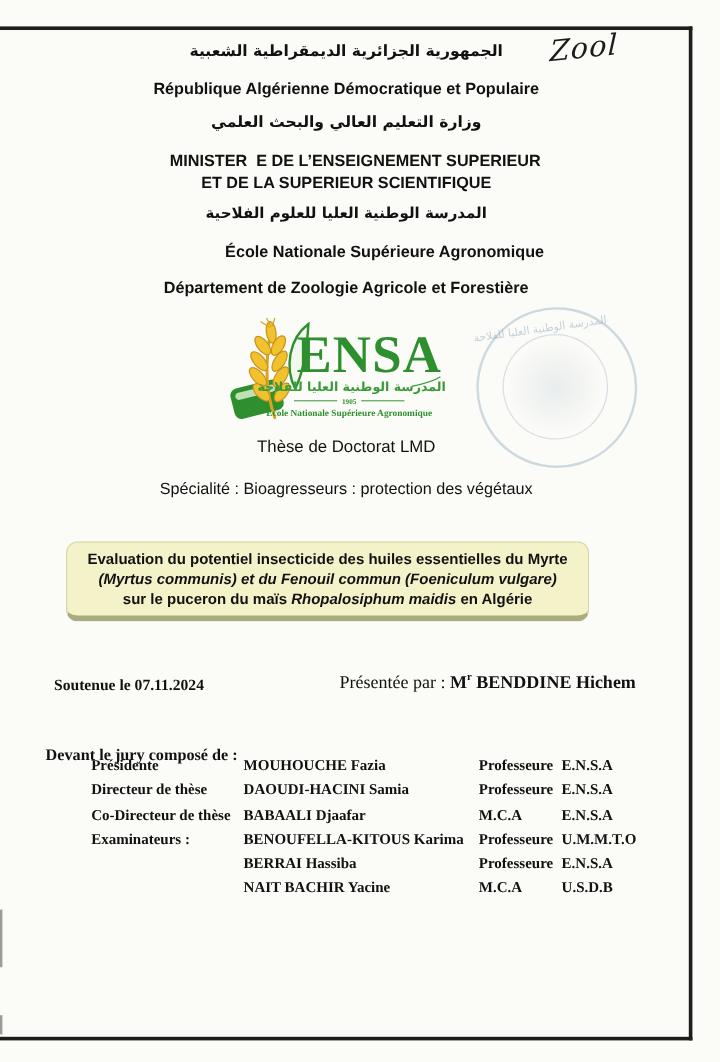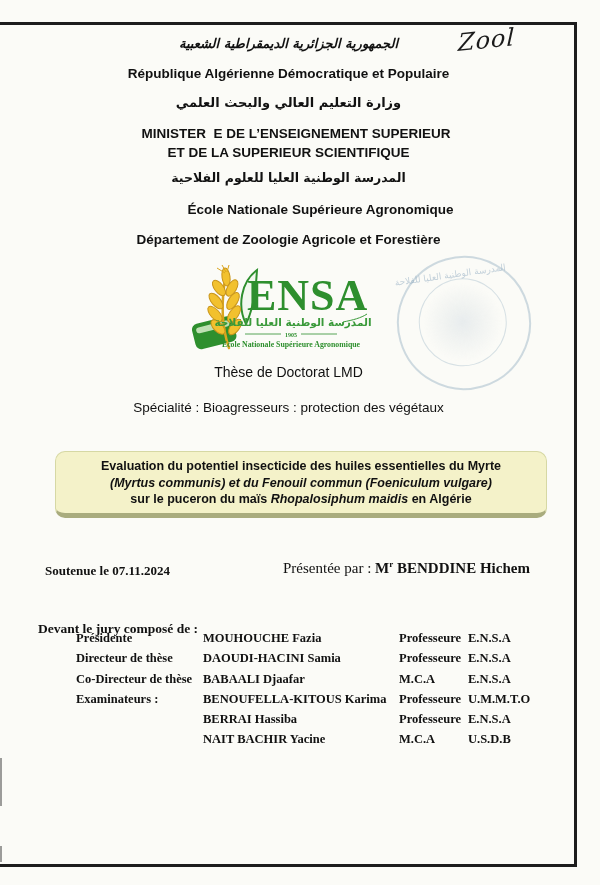--- a/index.html
+++ b/index.html
@@ -15,21 +15,21 @@
   
   .frame-line { position:absolute; background:#1d1d1d; }
   .frame-top { left:0; top:22px; width:577px; height:3px; }
   .frame-right { left:574px; top:22px; width:3px; height:845px; }
   .frame-bottom { left:0; top:864px; width:577px; height:3px; }
   .edge-smudge { position:absolute; left:0; width:2px; background:rgba(40,40,40,0.45); }
 
   
   .cline { position:absolute; left:0; width:577px; text-align:center; }
   .arabic { font-family:"DejaVu Sans", sans-serif; font-weight:bold; direction:rtl; }
-  .ar1 { top:36px; font-size:13px;font-style:italic; }
+  .ar1 { top:36px; font-size:13px; }
   .ar2 { top:95px; font-size:13px; }
   .ar3 { top:170px; font-size:12.5px; }
   .fr-bold { font-weight:bold; font-size:13.5px; }
   .republique { top:66px; }
   .ministry { top:124px; line-height:19px; }
   .ministry .pre { white-space:pre-wrap;padding-left:15px; }
   .ecole { top:202px;padding-left:32px; }
   .departement { top:232px; }
 
   .these { top:364px; font-size:14px; }
@@ -68,21 +68,21 @@
   }
   .stamp .stamp-text {
     position:absolute; left:8px; top:12px; width:118px;
     text-align:center; font-family:"DejaVu Sans", sans-serif;
     font-size:9px; color:rgba(110,145,175,0.40);
     transform:rotate(8deg); direction:rtl;
   }
 
   
   .title-box {
-    position:absolute; left:55px; top:451px; width:492px;
+    position:absolute; left:55px; top:451px; width:436px;
     box-sizing:border-box;
     padding:6px 10px 5px 10px;
     background:#f4f2c9;
     border:1px solid #d6d8a4;
     border-bottom:5px solid #a9ac7e;
     border-radius:10px;
     text-align:center;
   }
   .title-box .box-line { font-size:12.5px; font-weight:bold; line-height:16.5px; }
   .italic { font-style:italic; }

